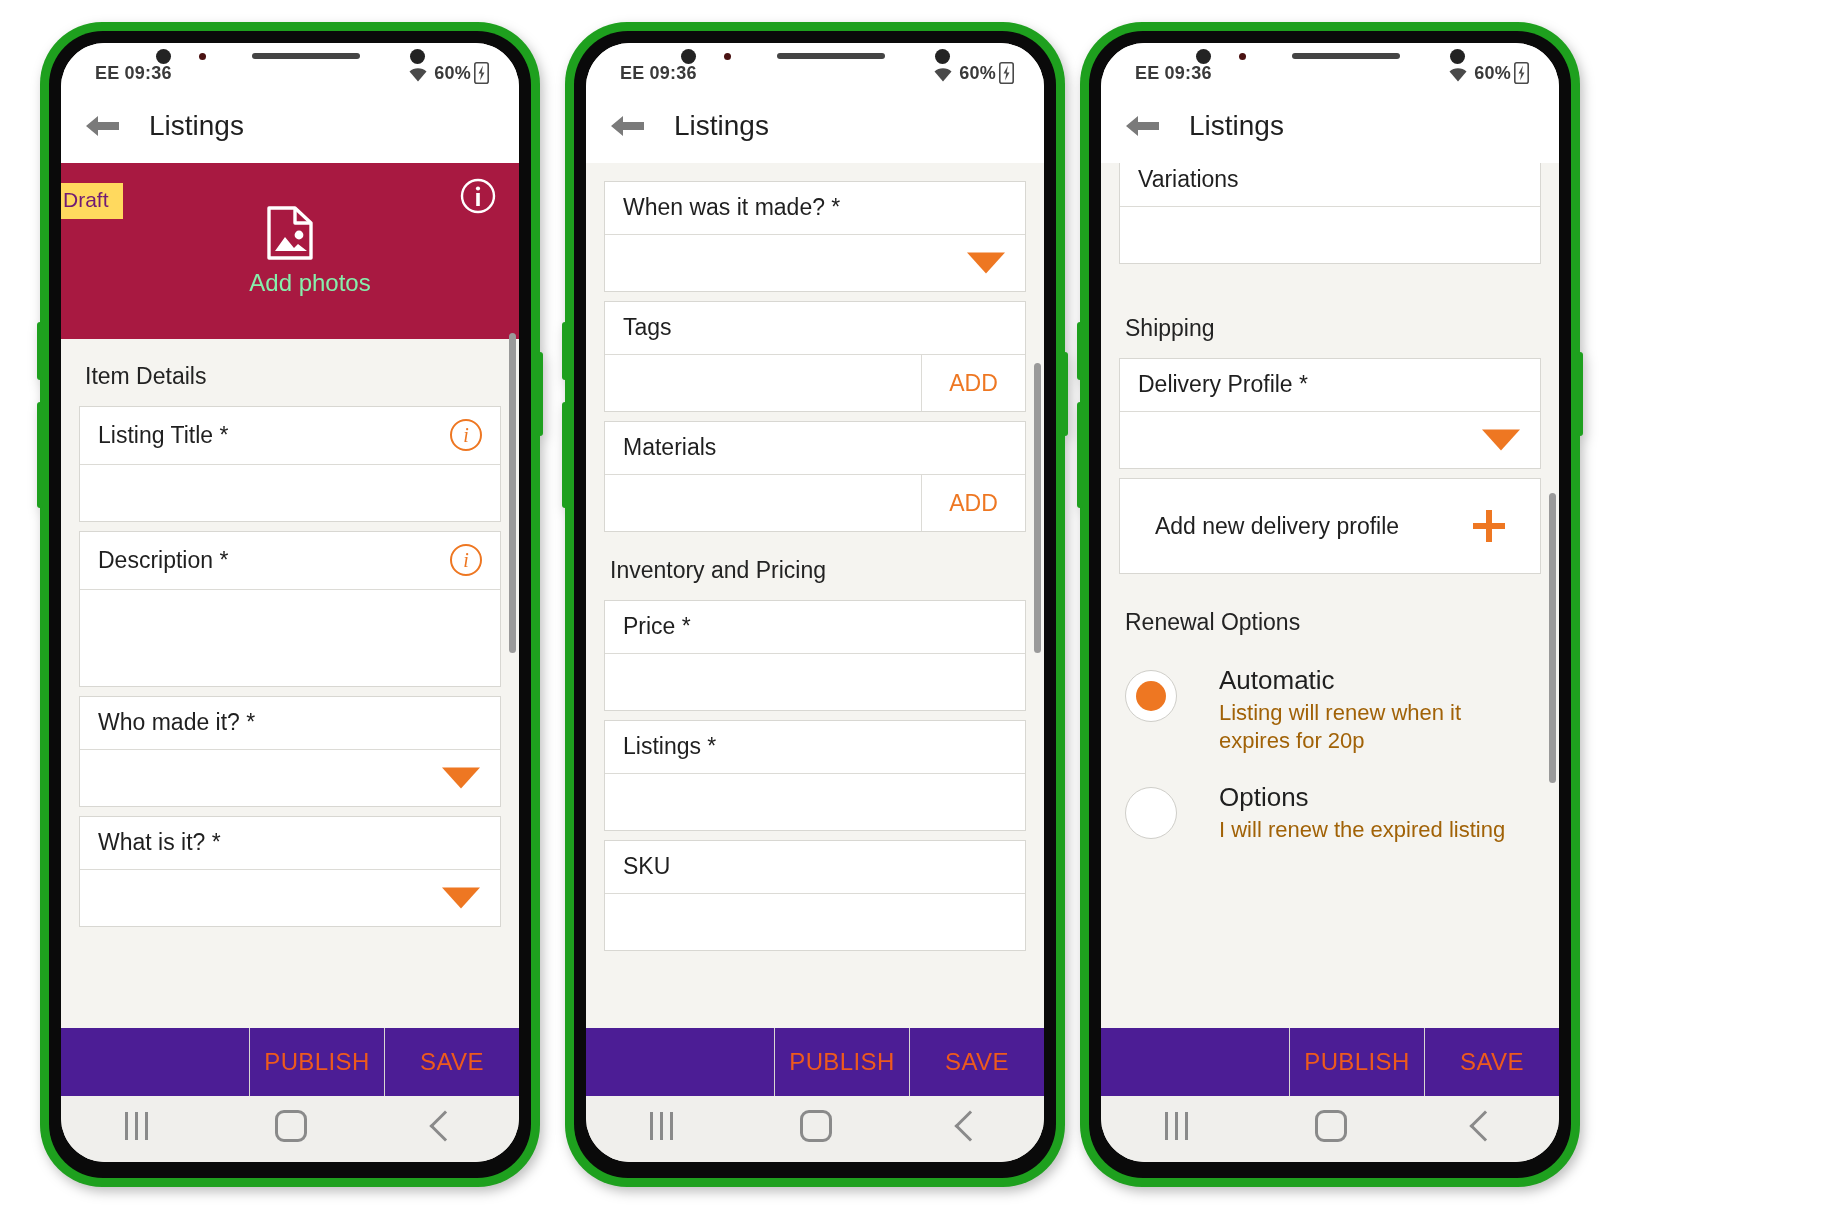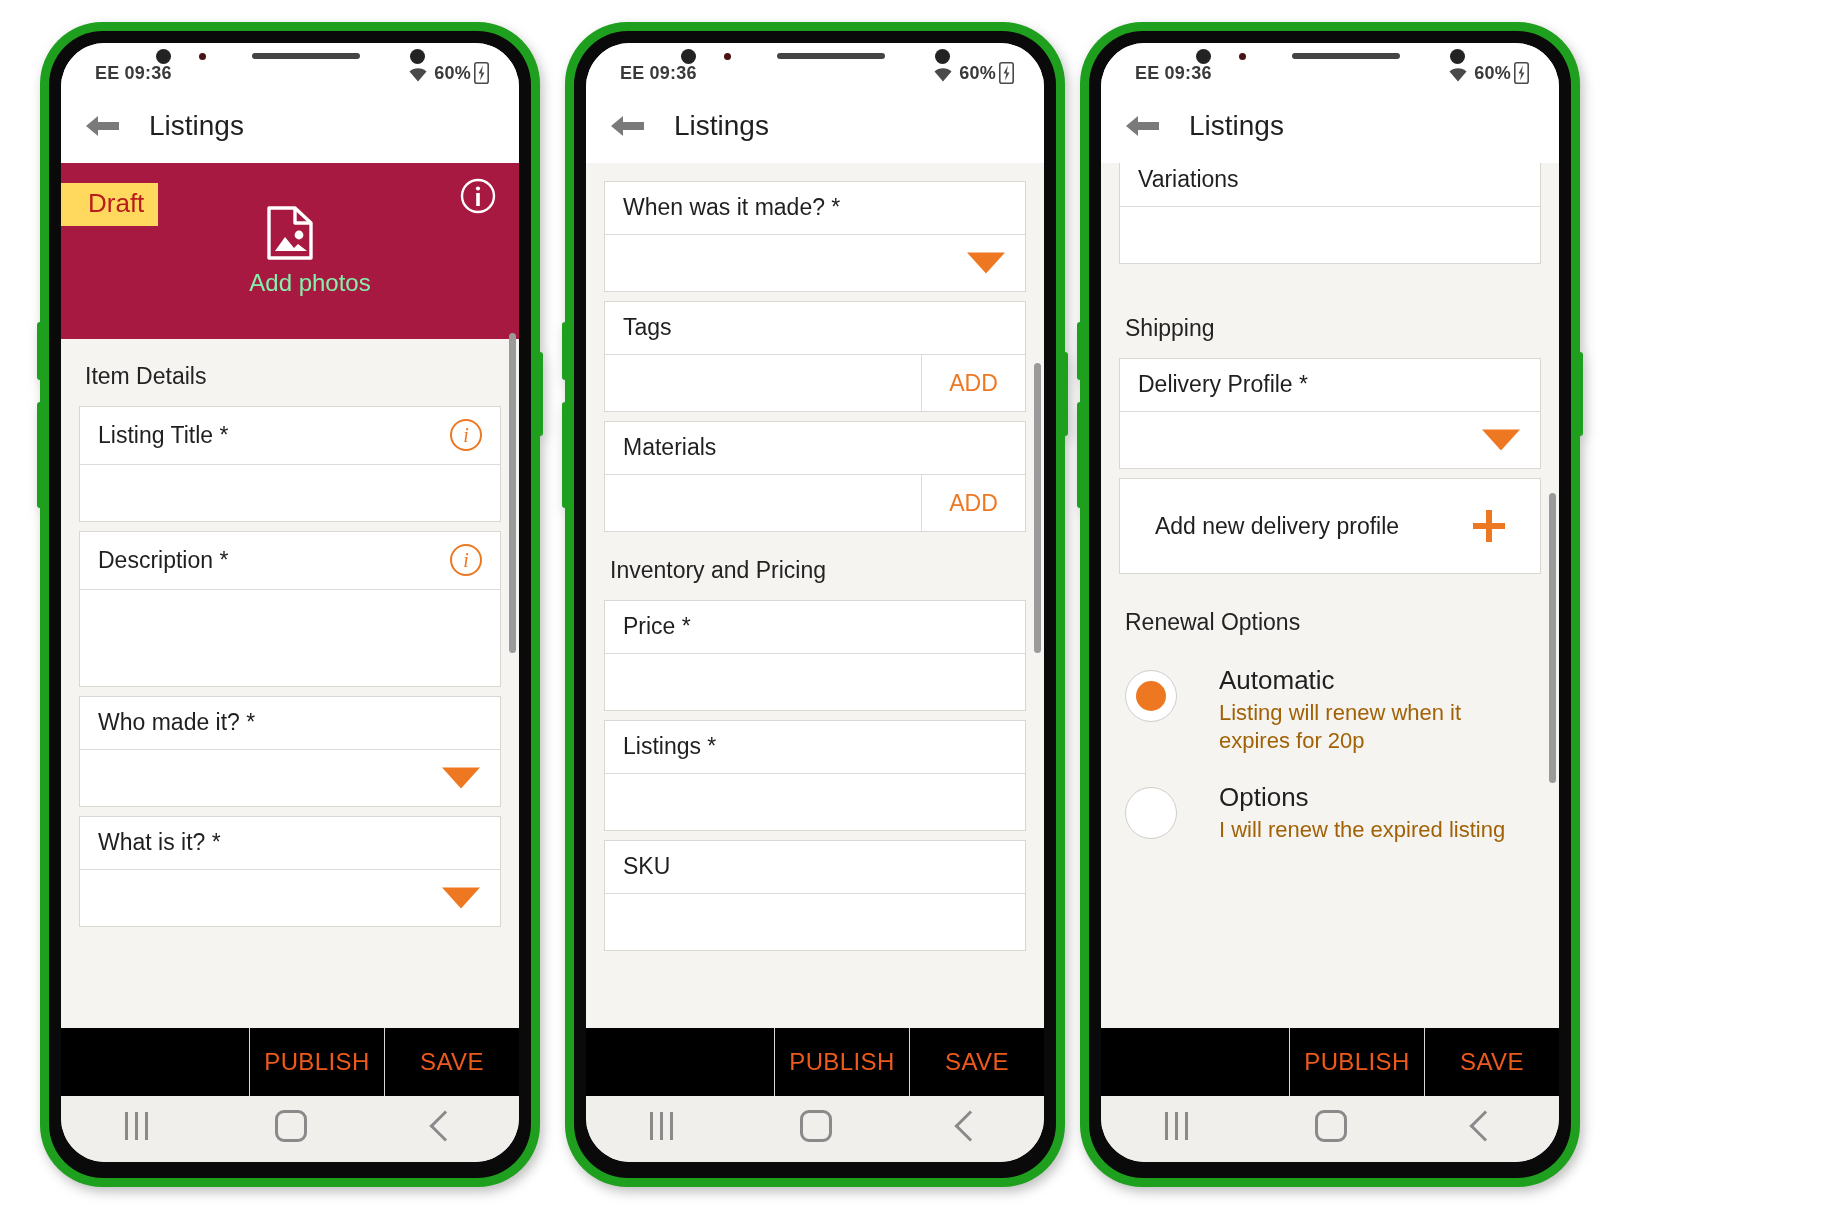--- a/index.html
+++ b/index.html
@@ -138,23 +138,23 @@
     flex-direction: column;
     align-items: center;
     justify-content: center;
     gap: 8px;
   }
   .draft-badge {
     position: absolute;
     top: 20px;
     left: 0;
     background: #ffd95e;
-    color: #b91c1c;
-    font-size: 26px;
-    padding: 5px 14px 7px 27px;
+    color: #701a75;
+    font-size: 21px;
+    padding: 5px 14px 7px 2px;
   }
   .info-circle-white {
     position: absolute;
     top: 14px;
     right: 22px;
   }
   .photo-icon { display: block; }
   .add-photos-label {
     color: #86efac;
     font-size: 24px;
@@ -281,21 +281,21 @@
     background: #ee7722;
   }
   .radio-texts { padding-top: 0; margin-left: 20px; }
   .radio-title { font-size: 26px; color: #1f1f1f; line-height: 1.15; }
   .radio-sub { font-size: 22px; color: #a16207; line-height: 1.28; margin-top: 3px; max-width: 300px; }
 
   
   .actionbar {
     flex: 0 0 auto;
     height: 68px;
-    background: #000000;
+    background: #4c1d95;
     display: flex;
     justify-content: flex-end;
   }
   .action-btn {
     width: 135px;
     border-left: 1px solid #d8d7d2;
     display: flex;
     align-items: center;
     justify-content: center;
     color: #ee5a1c;

